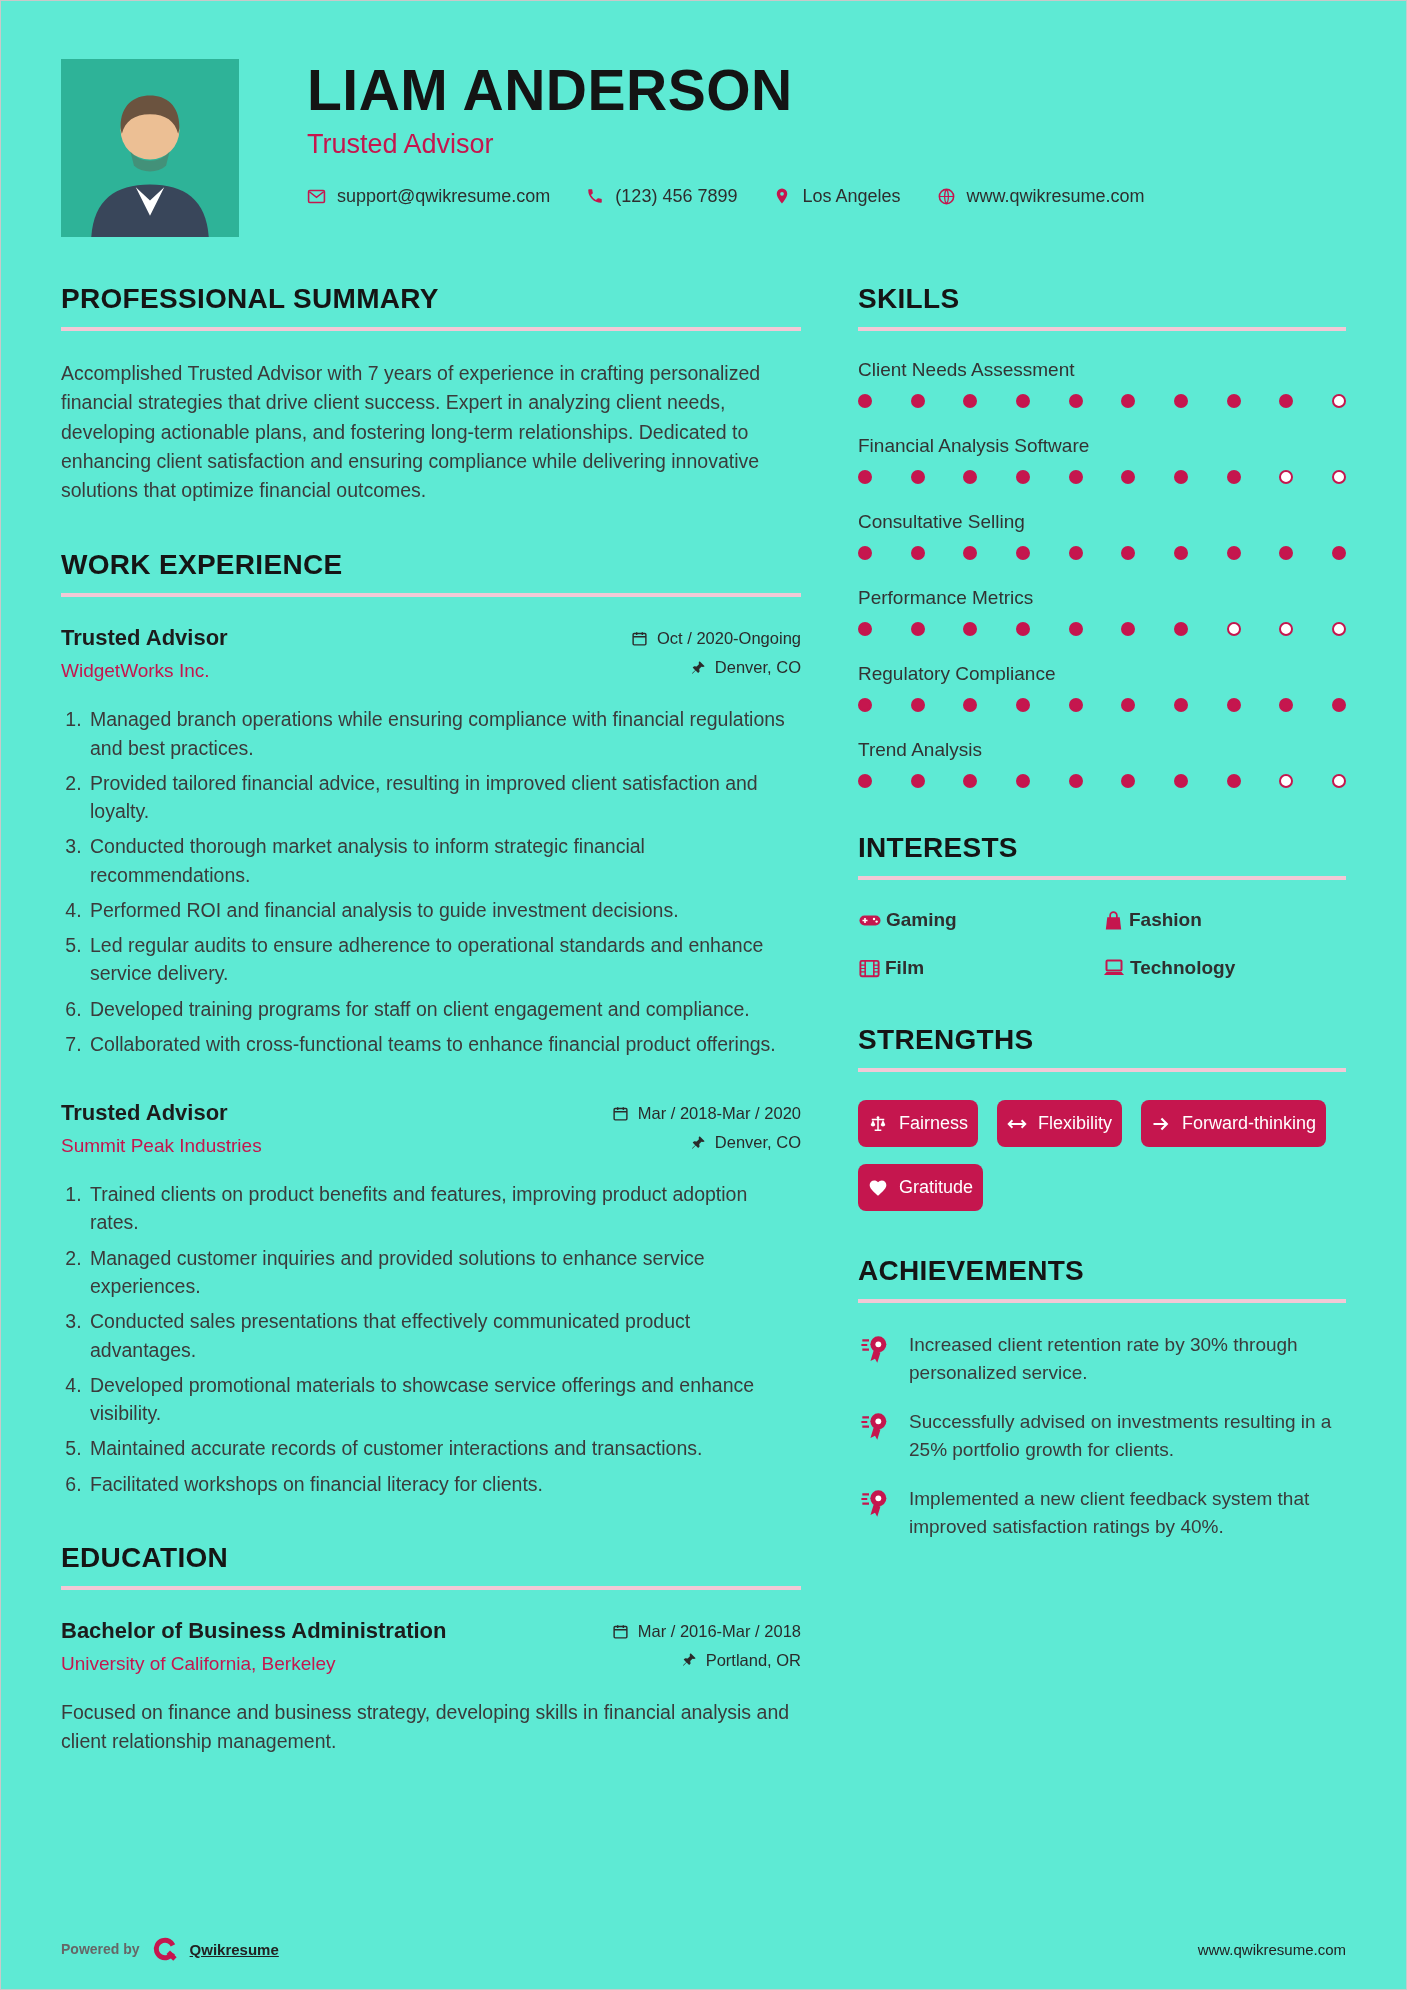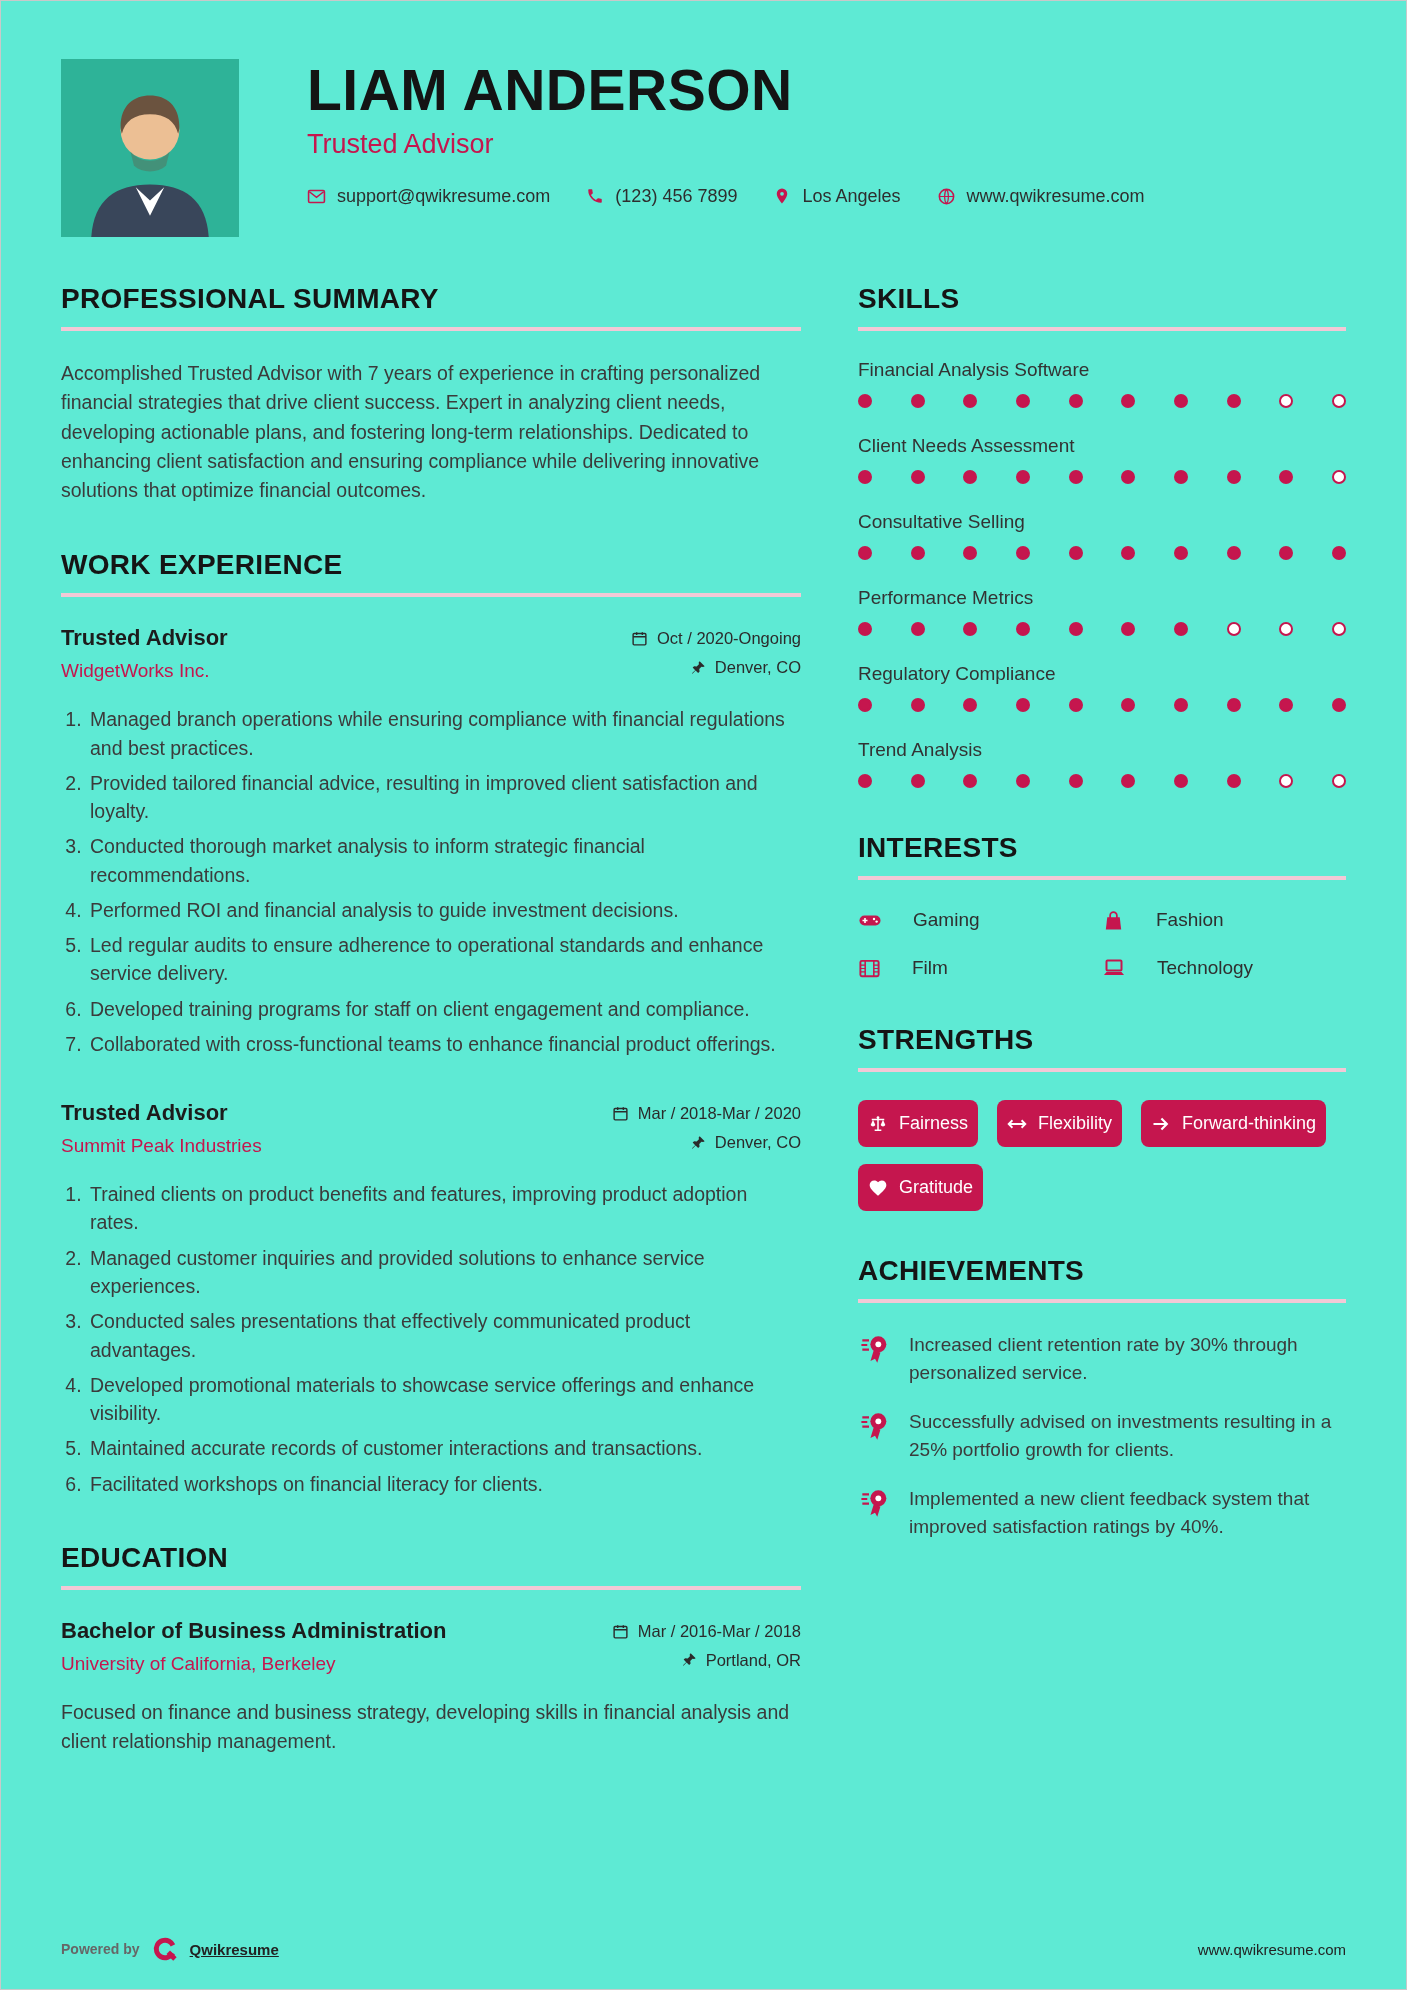--- a/index.html
+++ b/index.html
@@ -43,21 +43,21 @@
   ol.bullets li{margin-bottom:7px;padding-left:3px;}
 
   
   .skill{margin-bottom:27px;}
   .skill-name{font-size:19px;color:#333;margin-bottom:13px;}
   .dots{display:flex;justify-content:space-between;align-items:center;}
   .dot{width:14px;height:14px;border-radius:50%;border:2.5px solid var(--accent);background:#fff;}
   .dot.filled{background:var(--accent);}
 
   .interests-grid{display:grid;grid-template-columns:1fr 1fr;row-gap:24px;font-size:19px;color:#2f2f2f;}
-  .interest{display:flex;align-items:center;gap:31px;}
+  .interest{display:flex;align-items:center;gap:4px;font-weight:bold;}
   .interest .ic{color:var(--accent);}
 
   .badges{display:flex;flex-wrap:wrap;gap:17px 19px;}
   .badge{display:inline-flex;align-items:center;gap:11px;background:var(--accent);color:#fff;font-size:18px;padding:13px 10px;border-radius:8px;}
   .badge .ic{color:#fff;}
 
   .langs{display:flex;gap:82px;padding-left:8px;}
   .lang{text-align:center;}
   .donut-arc{stroke:var(--accent);}
   .lang-name{margin-top:14px;font-size:19px;color:#2f2f2f;}
@@ -234,46 +234,46 @@
       </section>
 
     </div>
 
     <div class="col-right">
 
       <section class="block">
         <h2>SKILLS</h2>
         <div class="rule"></div>
         <div class="skill">
+          <div class="skill-name">Client Needs Assessment</div>
+          <div class="dots">
+              <span class="dot filled"></span>
+              <span class="dot filled"></span>
+              <span class="dot filled"></span>
+              <span class="dot filled"></span>
+              <span class="dot filled"></span>
+              <span class="dot filled"></span>
+              <span class="dot filled"></span>
+              <span class="dot filled"></span>
+              <span class="dot filled"></span>
+              <span class="dot"></span>
+            </div>
+        </div>
+        <div class="skill">
           <div class="skill-name">Financial Analysis Software</div>
           <div class="dots">
               <span class="dot filled"></span>
               <span class="dot filled"></span>
               <span class="dot filled"></span>
               <span class="dot filled"></span>
               <span class="dot filled"></span>
               <span class="dot filled"></span>
               <span class="dot filled"></span>
               <span class="dot filled"></span>
               <span class="dot"></span>
-              <span class="dot"></span>
-            </div>
-        </div>
-        <div class="skill">
-          <div class="skill-name">Client Needs Assessment</div>
-          <div class="dots">
-              <span class="dot filled"></span>
-              <span class="dot filled"></span>
-              <span class="dot filled"></span>
-              <span class="dot filled"></span>
-              <span class="dot filled"></span>
-              <span class="dot filled"></span>
-              <span class="dot filled"></span>
-              <span class="dot filled"></span>
-              <span class="dot filled"></span>
               <span class="dot"></span>
             </div>
         </div>
         <div class="skill">
           <div class="skill-name">Consultative Selling</div>
           <div class="dots">
               <span class="dot filled"></span>
               <span class="dot filled"></span>
               <span class="dot filled"></span>
               <span class="dot filled"></span>

